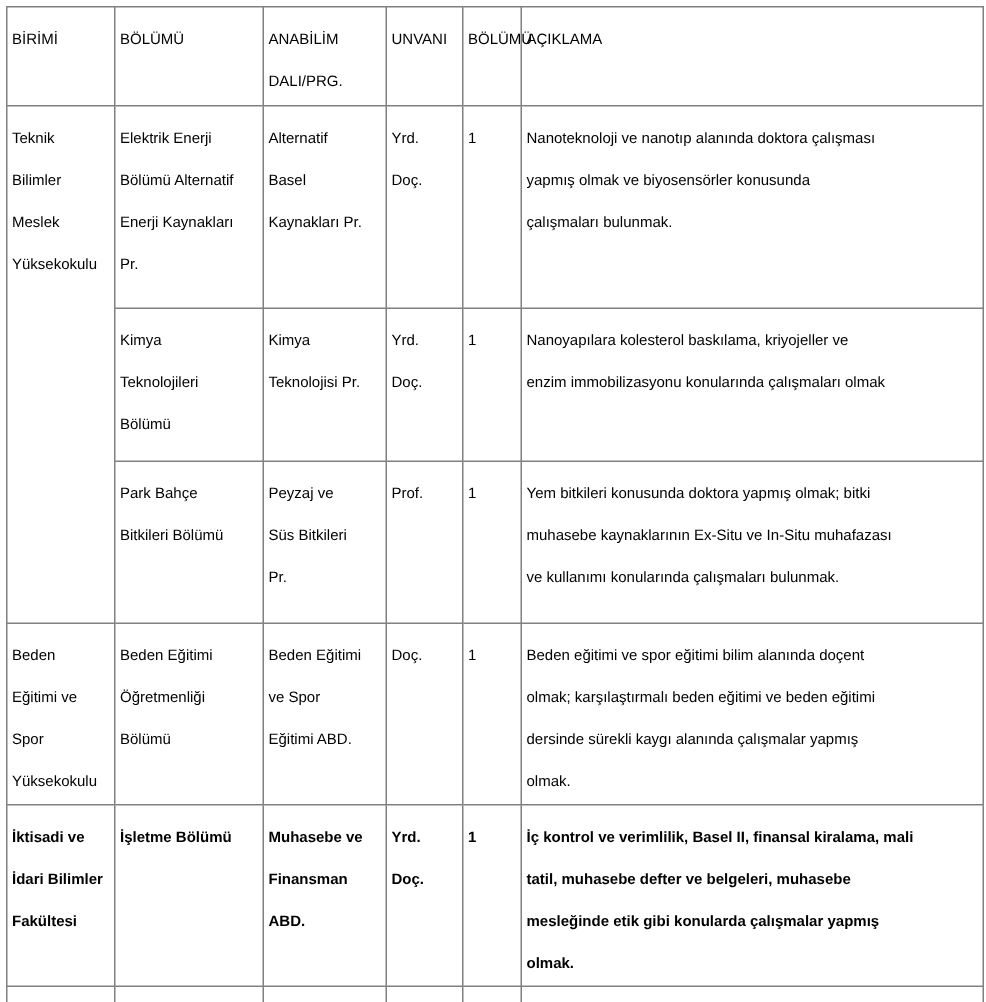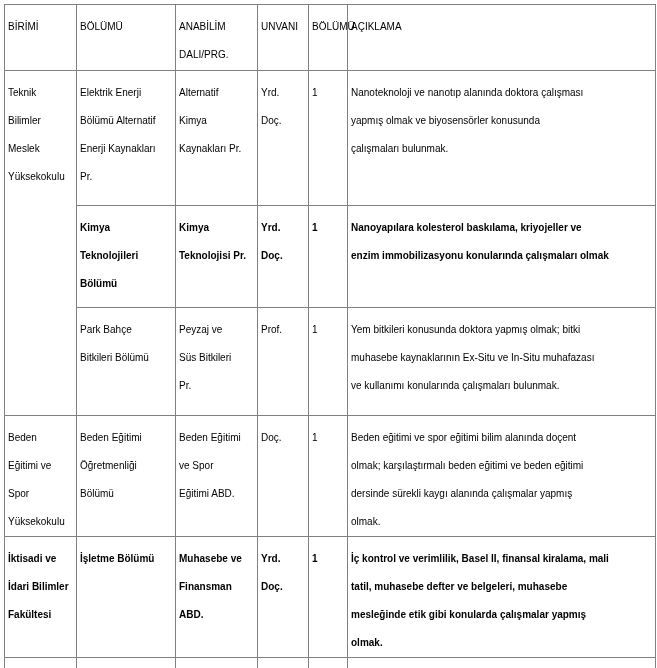--- a/index.html
+++ b/index.html
@@ -28,21 +28,21 @@
     overflow: visible;
   }
   col.c-birimi   { width: 72px; }
   col.c-bolumu   { width: 99px; }
   col.c-anabilim { width: 82px; }
   col.c-unvani   { width: 51px; }
   col.c-adedi    { width: 39px; }
   col.c-aciklama { width: 308px; }
   tr.rh { height: 66px; }
   tr.r0 { height: 135px; padding-left: 20px; }
-  tr.r1 { height: 102px; font-weight: bold; }
+  tr.r1 { height: 102px; }
   tr.r2 { height: 108px; padding-left: 48px; }
   tr.r3 { height: 120px; margin-left: 48px; }
   tr.r4 { height: 121px; font-weight: bold; }
   tr.r5 { height: 60px; } 
 </style>
 </head>
 <body>
 
 <table class="jobs">
   <colgroup>
@@ -68,21 +68,21 @@
   <tr class="r0">
     <td rowspan="3">Teknik
 Bilimler
 Meslek
 Yüksekokulu</td>
     <td>Elektrik Enerji
 Bölümü Alternatif
 Enerji Kaynakları
 Pr.</td>
     <td>Alternatif
-Kimya
+Basel
 Kaynakları Pr.</td>
     <td>Yrd.
 Doç.</td>
     <td>1</td>
     <td>Nanoteknoloji ve nanotıp alanında doktora çalışması
 yapmış olmak ve biyosensörler konusunda
 çalışmaları bulunmak.</td>
   </tr>
 
   <tr class="r1">

